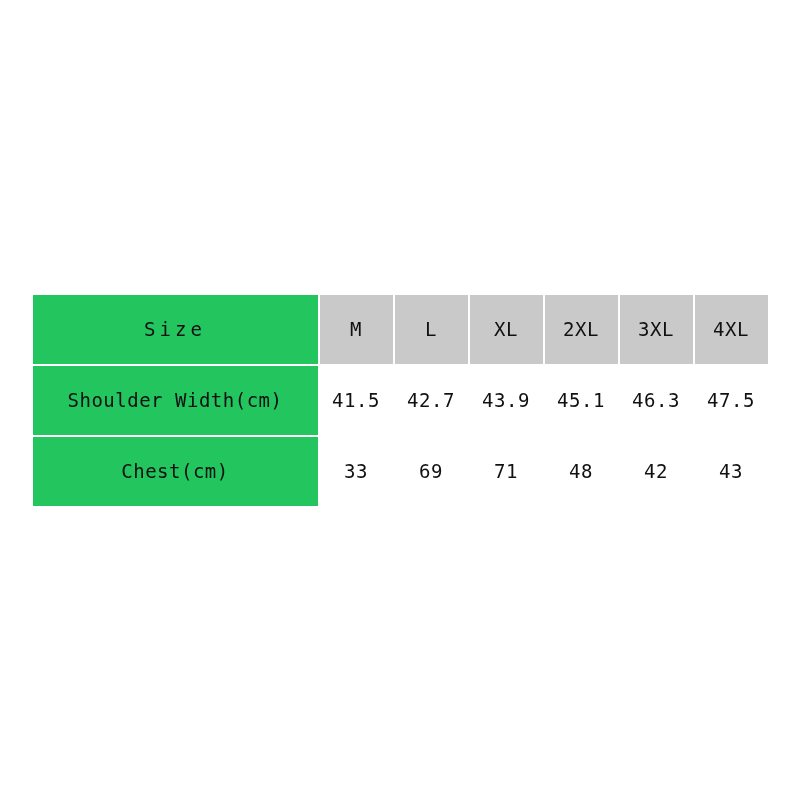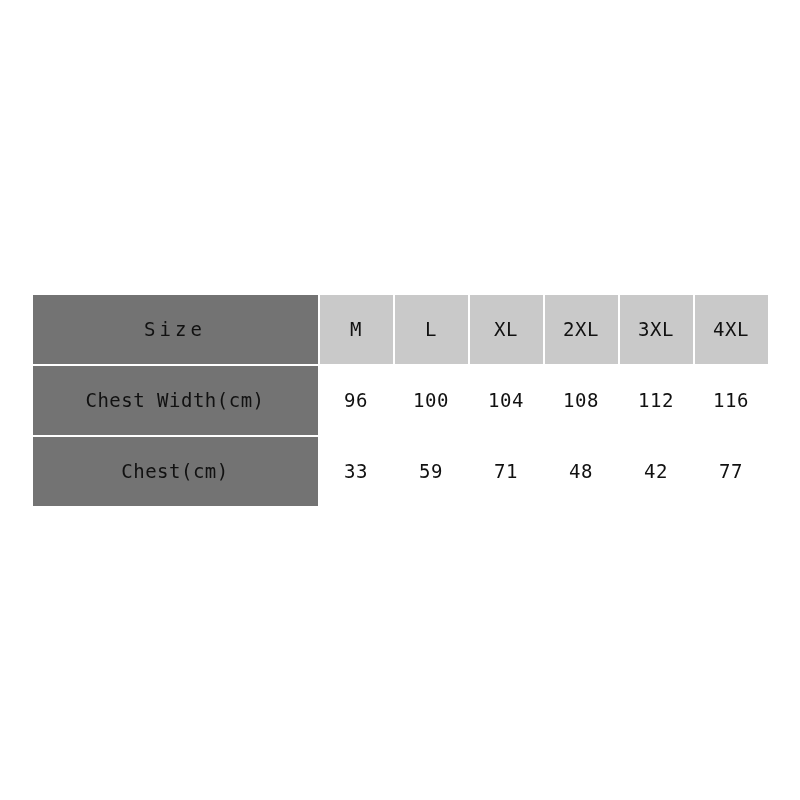--- a/index.html
+++ b/index.html
@@ -32,21 +32,21 @@
     text-align: center;
     vertical-align: middle;
     font-family: "DejaVu Sans Mono", monospace;
     font-size: 19px;
     color: #111111;
     letter-spacing: 0.5px;
     height: 69px;
     padding: 0;
   }
   .label-cell {
-    background: #737373;
+    background: #22c55e;
     width: 285px;
     font-size: 20px;
     letter-spacing: 1px;
   }
   .head-cell {
     background: #c9c9c9;
     width: 73px;
     font-size: 20px;
     font-weight: normal;
   }
@@ -67,32 +67,32 @@
       <tr class="head-row">
         <td class="label-cell">Size</td>
         <td class="head-cell">M</td>
         <td class="head-cell">L</td>
         <td class="head-cell">XL</td>
         <td class="head-cell">2XL</td>
         <td class="head-cell">3XL</td>
         <td class="head-cell">4XL</td>
       </tr>
       <tr>
-        <td class="label-cell">Chest Width(cm)</td>
-        <td class="val-cell">96</td>
-        <td class="val-cell">100</td>
-        <td class="val-cell">104</td>
-        <td class="val-cell">108</td>
-        <td class="val-cell">112</td>
-        <td class="val-cell">116</td>
+        <td class="label-cell">Shoulder Width(cm)</td>
+        <td class="val-cell">41.5</td>
+        <td class="val-cell">42.7</td>
+        <td class="val-cell">43.9</td>
+        <td class="val-cell">45.1</td>
+        <td class="val-cell">46.3</td>
+        <td class="val-cell">47.5</td>
       </tr>
       <tr>
         <td class="label-cell">Chest(cm)</td>
         <td class="val-cell">33</td>
-        <td class="val-cell">59</td>
+        <td class="val-cell">69</td>
         <td class="val-cell">71</td>
         <td class="val-cell">48</td>
         <td class="val-cell">42</td>
-        <td class="val-cell">77</td>
+        <td class="val-cell">43</td>
       </tr>
     </tbody>
   </table>
 </div>
 
 </body></html>

